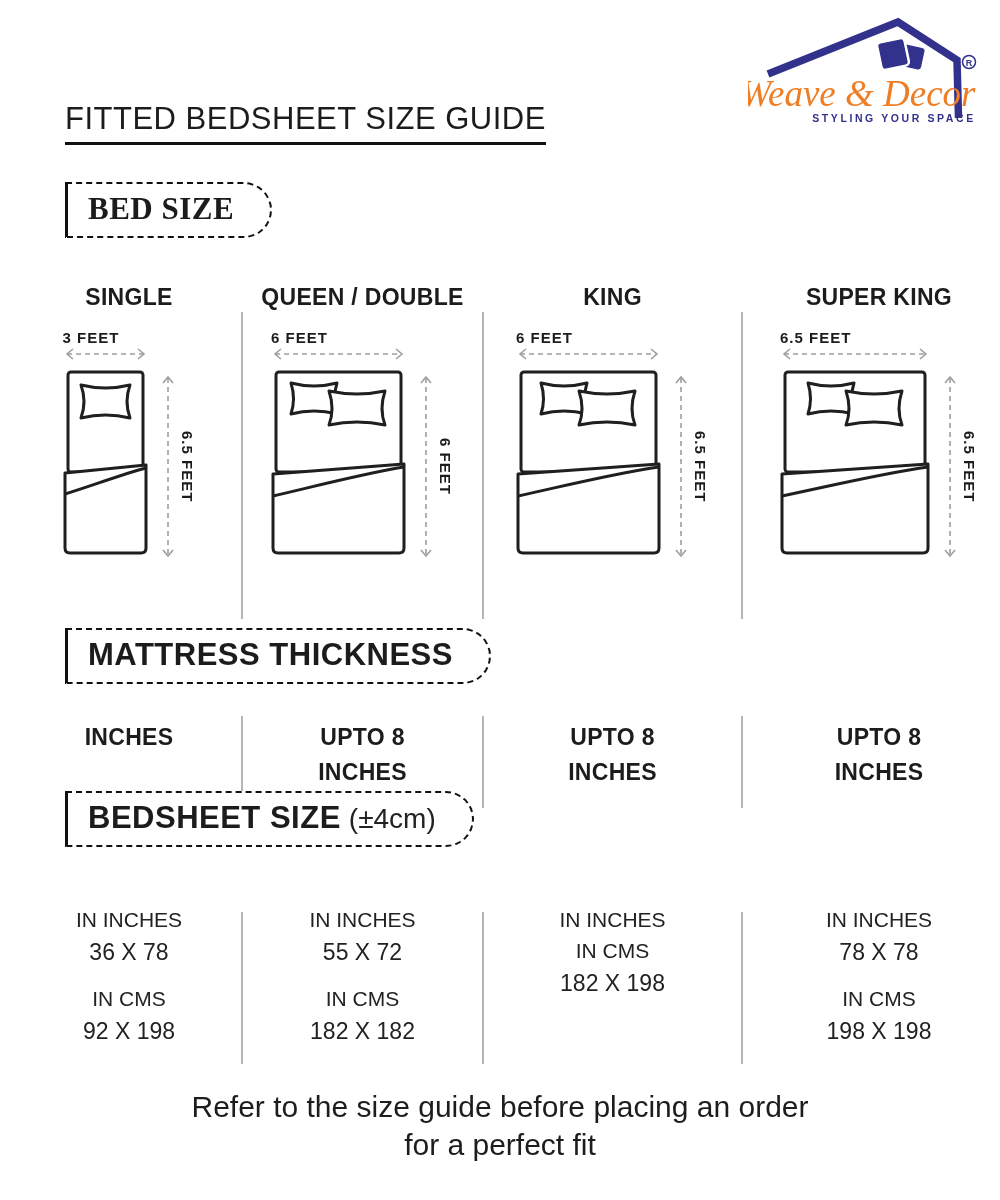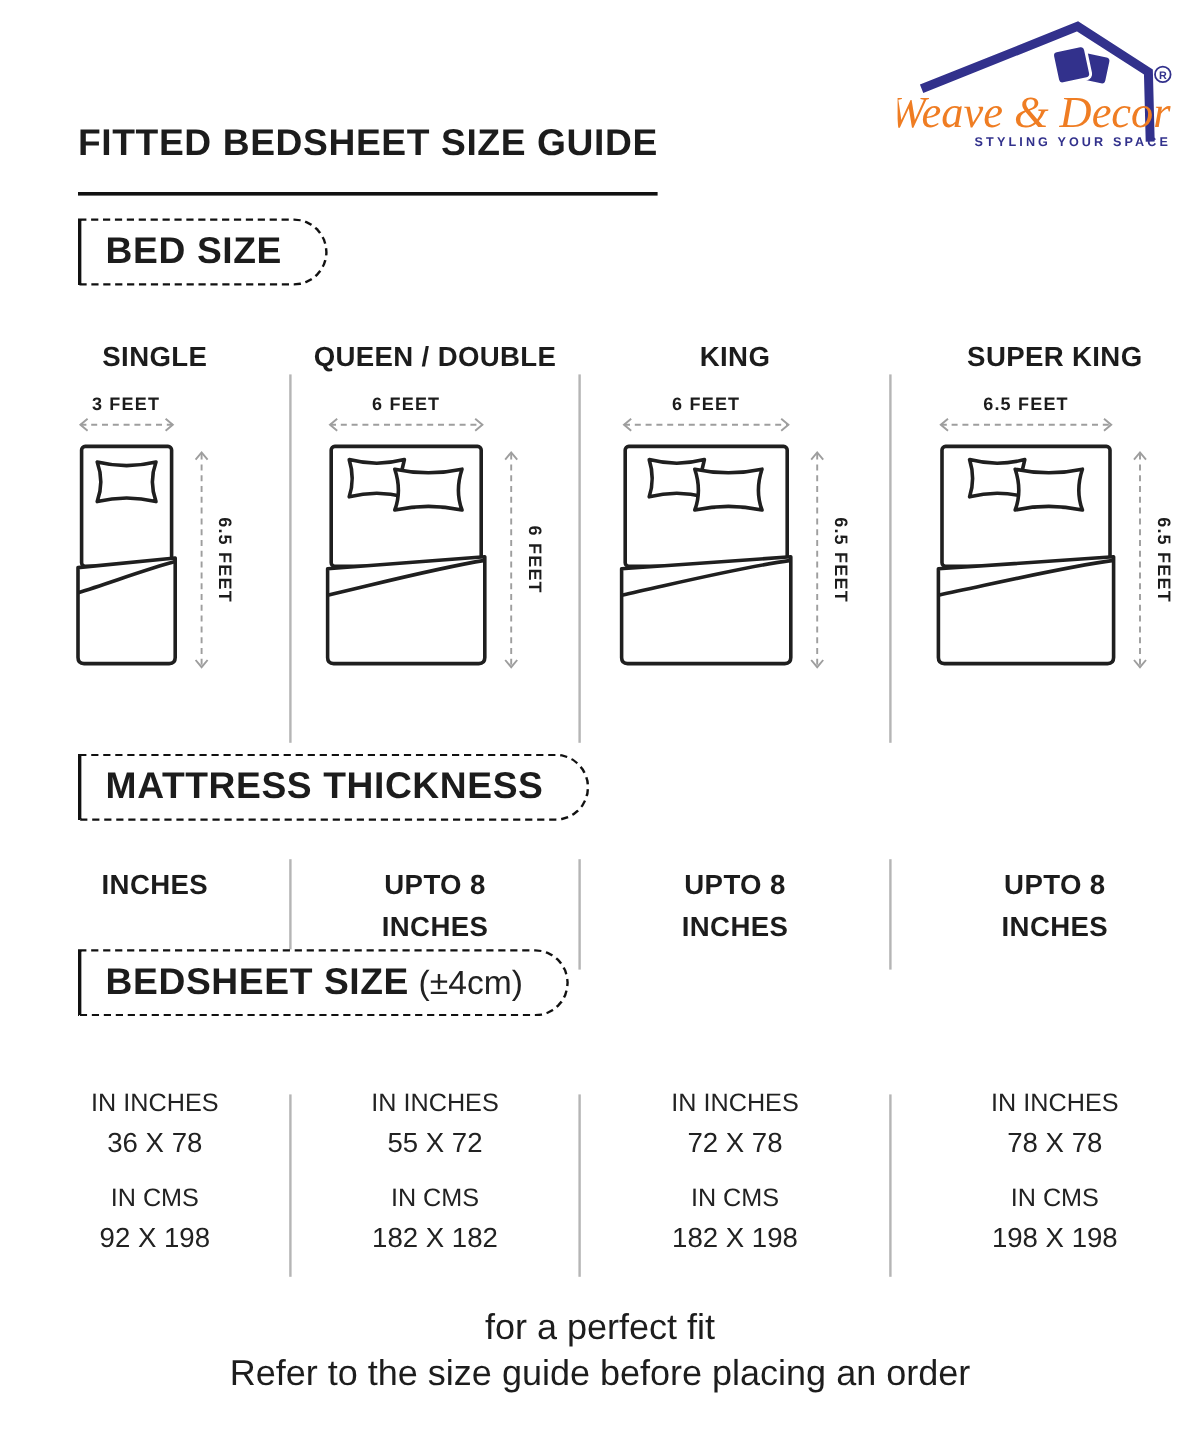--- a/index.html
+++ b/index.html
@@ -9,53 +9,53 @@
     font-family: "Liberation Sans", sans-serif; color: #1c1c1c;
     overflow: hidden;
   }
 
   
   .logo { position: absolute; top: 12px; right: 20px; width: 232px; height: 114px; }
 
   
   .page-title {
     position: absolute; top: 101px; left: 65px;
-    font-size: 31px; font-weight: bold; letter-spacing: 0.5px;
-    border-bottom: 3px solid #111; padding-bottom: 23px; white-space: nowrap;
+    font-size: 31px; font-weight: normal; letter-spacing: 0.5px;
+    border-bottom: 3px solid #111; padding-bottom: 5px; white-space: nowrap;
   }
 
   
   .pill {
     position: absolute; left: 65px; display: inline-flex; align-items: baseline;
     border: 2.5px dashed #111; border-left: 3.5px solid #111;
     border-radius: 0 30px 30px 0;
     padding: 7px 36px 9px 20px; background: #fff; white-space: nowrap;
   }
   .pill .pill-label { font-size: 31px; font-weight: bold; letter-spacing: 0.5px; }
   .pill .pill-note { font-size: 28px; font-weight: normal; margin-left: 8px; color: #222; }
-  #bedsize-pill  { top: 182px; }
+  #bedsize-pill  { top: 182px; font-family: Liberation Serif, serif; }
   #mattress-pill { top: 628px; }
   #bedsheet-pill { top: 791px; }
 
   
   .cols {
     position: absolute; left: 16px; width: 1000px;
     display: grid; grid-template-columns: 226px 241px 259px 274px;
   }
   .col { position: relative; text-align: center; }
 
   
   #bed-row { top: 284px; }
   #bed-row .col:not(:last-child)::after {
     content: ""; position: absolute; right: -1px; top: 28px; height: 307px;
     width: 2px; background: #b5b5b5;
   }
   .bed-name { font-size: 23px; font-weight: bold; letter-spacing: 0.3px; margin-bottom: 18px; }
   .figure { display: flex; justify-content: center; align-items: flex-start; }
-  .fig-left { display: flex; flex-direction: column; align-items: center; }
+  .fig-left { display: flex; flex-direction: column; align-items: flex-start; }
   .w-label { font-size: 15px; font-weight: bold; letter-spacing: 1px; margin-bottom: 1px; }
   .w-arrow { display: block; margin-bottom: 9px; }
   .fig-right { display: flex; align-items: center; margin-top: 45px; margin-left: 12px; }
   .h-label {
     writing-mode: vertical-rl; font-size: 15px; font-weight: bold;
     letter-spacing: 1px; margin-left: 3px;
   }
 
   
   #mattress-row { top: 720px; }
@@ -283,28 +283,27 @@
     <div class="size-value">92 X 198</div>
   </div>
   <div class="col">
     <div class="unit-label">IN INCHES</div>
     <div class="size-value first">55 X 72</div>
     <div class="unit-label">IN CMS</div>
     <div class="size-value">182 X 182</div>
   </div>
   <div class="col">
     <div class="unit-label">IN INCHES</div>
-    <div class="size-value first">72 X 78</div>
     <div class="unit-label">IN CMS</div>
     <div class="size-value">182 X 198</div>
   </div>
   <div class="col">
     <div class="unit-label">IN INCHES</div>
     <div class="size-value first">78 X 78</div>
     <div class="unit-label">IN CMS</div>
     <div class="size-value">198 X 198</div>
   </div>
 </div>
 
 <div class="footer">
+  <div>Refer to the size guide before placing an order</div>
   <div>for a perfect fit</div>
-  <div>Refer to the size guide before placing an order</div>
 </div>
 
 </body></html>

